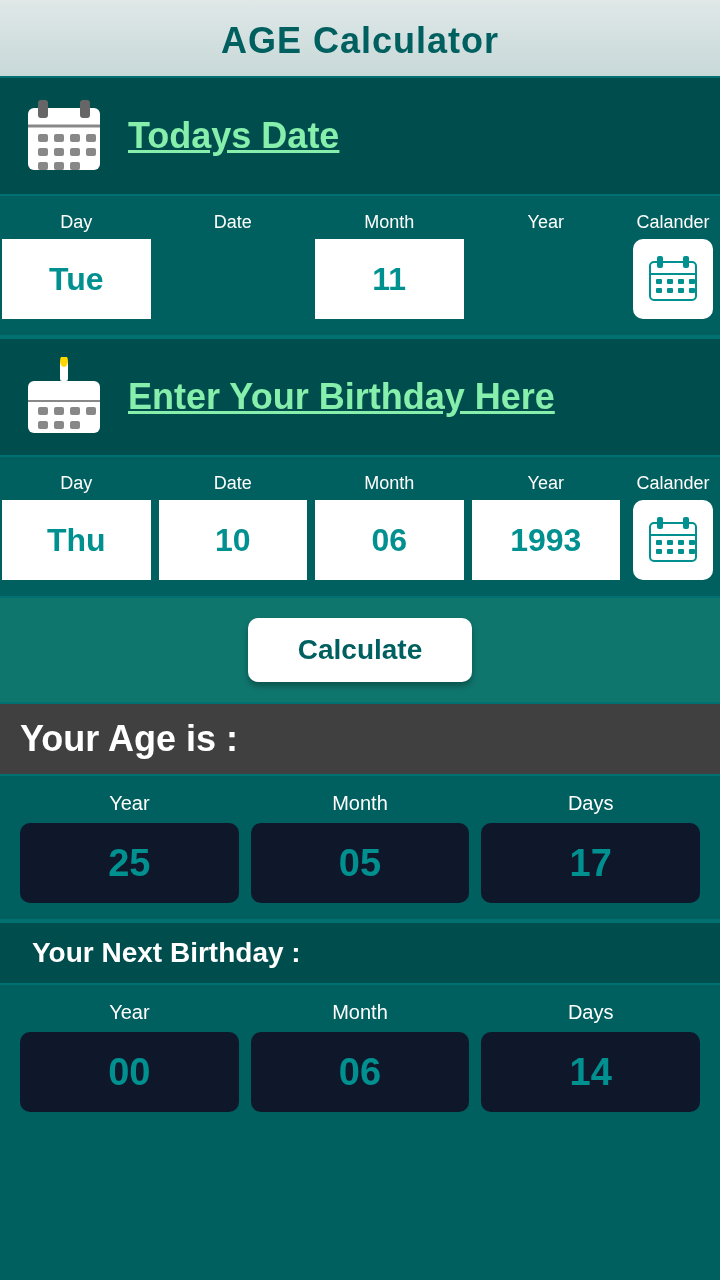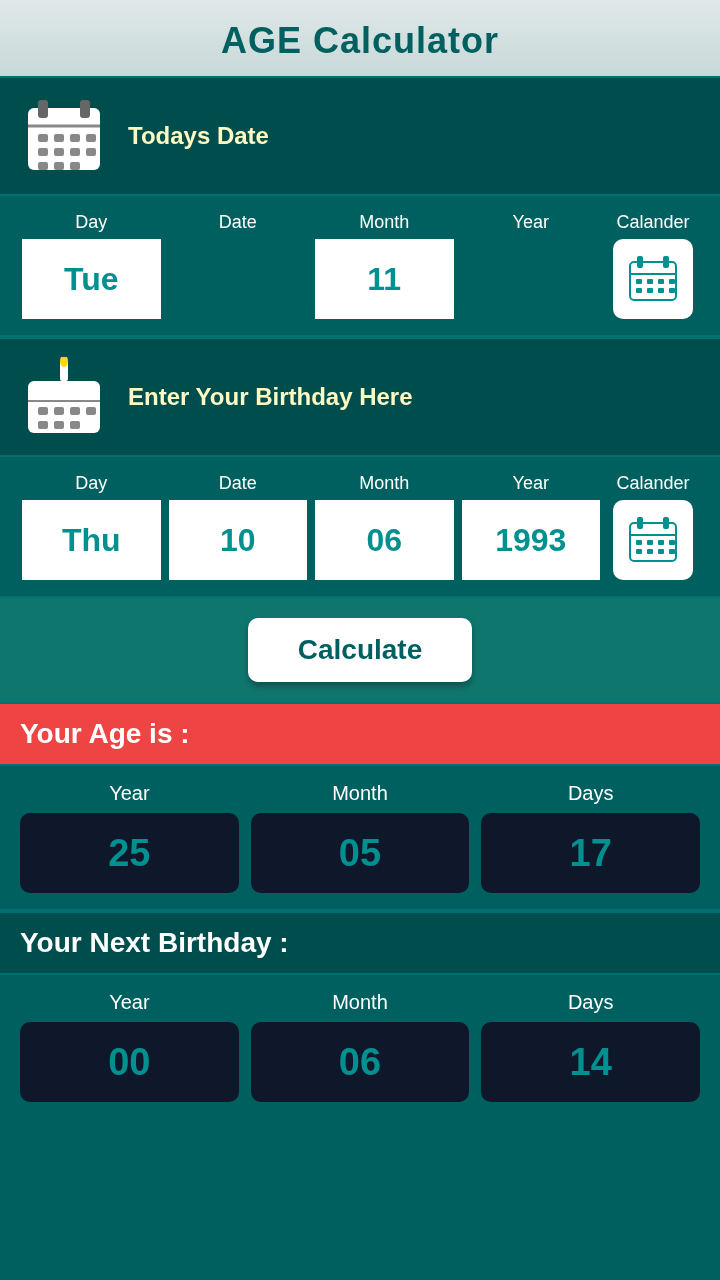--- a/index.html
+++ b/index.html
@@ -28,37 +28,38 @@
     .section-banner {
       background: #004d4d;
       display: flex;
       align-items: center;
       padding: 18px 24px;
       gap: 24px;
       border-top: 2px solid #007070;
       border-bottom: 2px solid #007070;
     }
     .section-banner .banner-text {
-      font-size: 24px;
-      font-weight: bold;
-      color: #fef9c3;
+      font-size: 36px;
+      font-weight: bold;
+      color: #86efac;
+      text-decoration: underline;
     }
 
     
     .cal-icon {
       width: 80px;
       height: 80px;
       flex-shrink: 0;
     }
 
     
     .date-row {
       display: flex;
       align-items: flex-start;
-      padding: 16px 22px;
+      padding: 16px 2px;
       background: #005f5f;
       gap: 8px;
       border-bottom: 2px solid #007070;
     }
     .date-col {
       display: flex;
       flex-direction: column;
       align-items: center;
       gap: 6px;
       flex: 1;
@@ -108,23 +109,23 @@
       border-radius: 10px;
       font-size: 28px;
       font-weight: bold;
       padding: 16px 50px;
       cursor: pointer;
       box-shadow: 0 4px 6px rgba(0,0,0,0.3);
     }
 
     
     .age-label {
-      background: #ef4444;
+      background: #404040;
       padding: 14px 20px;
-      font-size: 28px;
+      font-size: 36px;
       font-weight: bold;
       color: white;
       border-top: 2px solid #007070;
       border-bottom: 2px solid #007070;
     }
 
     .result-row {
       display: flex;
       align-items: flex-start;
       padding: 16px 20px;
@@ -151,21 +152,21 @@
       display: flex;
       align-items: center;
       justify-content: center;
       font-size: 38px;
       font-weight: bold;
       color: #009090;
     }
 
     .next-bday-label {
       background: #004d4d;
-      padding: 14px 20px;
+      padding: 14px 32px;
       font-size: 28px;
       font-weight: bold;
       color: white;
       border-top: 2px solid #007070;
       border-bottom: 2px solid #007070;
     }
 
     .next-bday-row {
       display: flex;
       align-items: flex-start;

